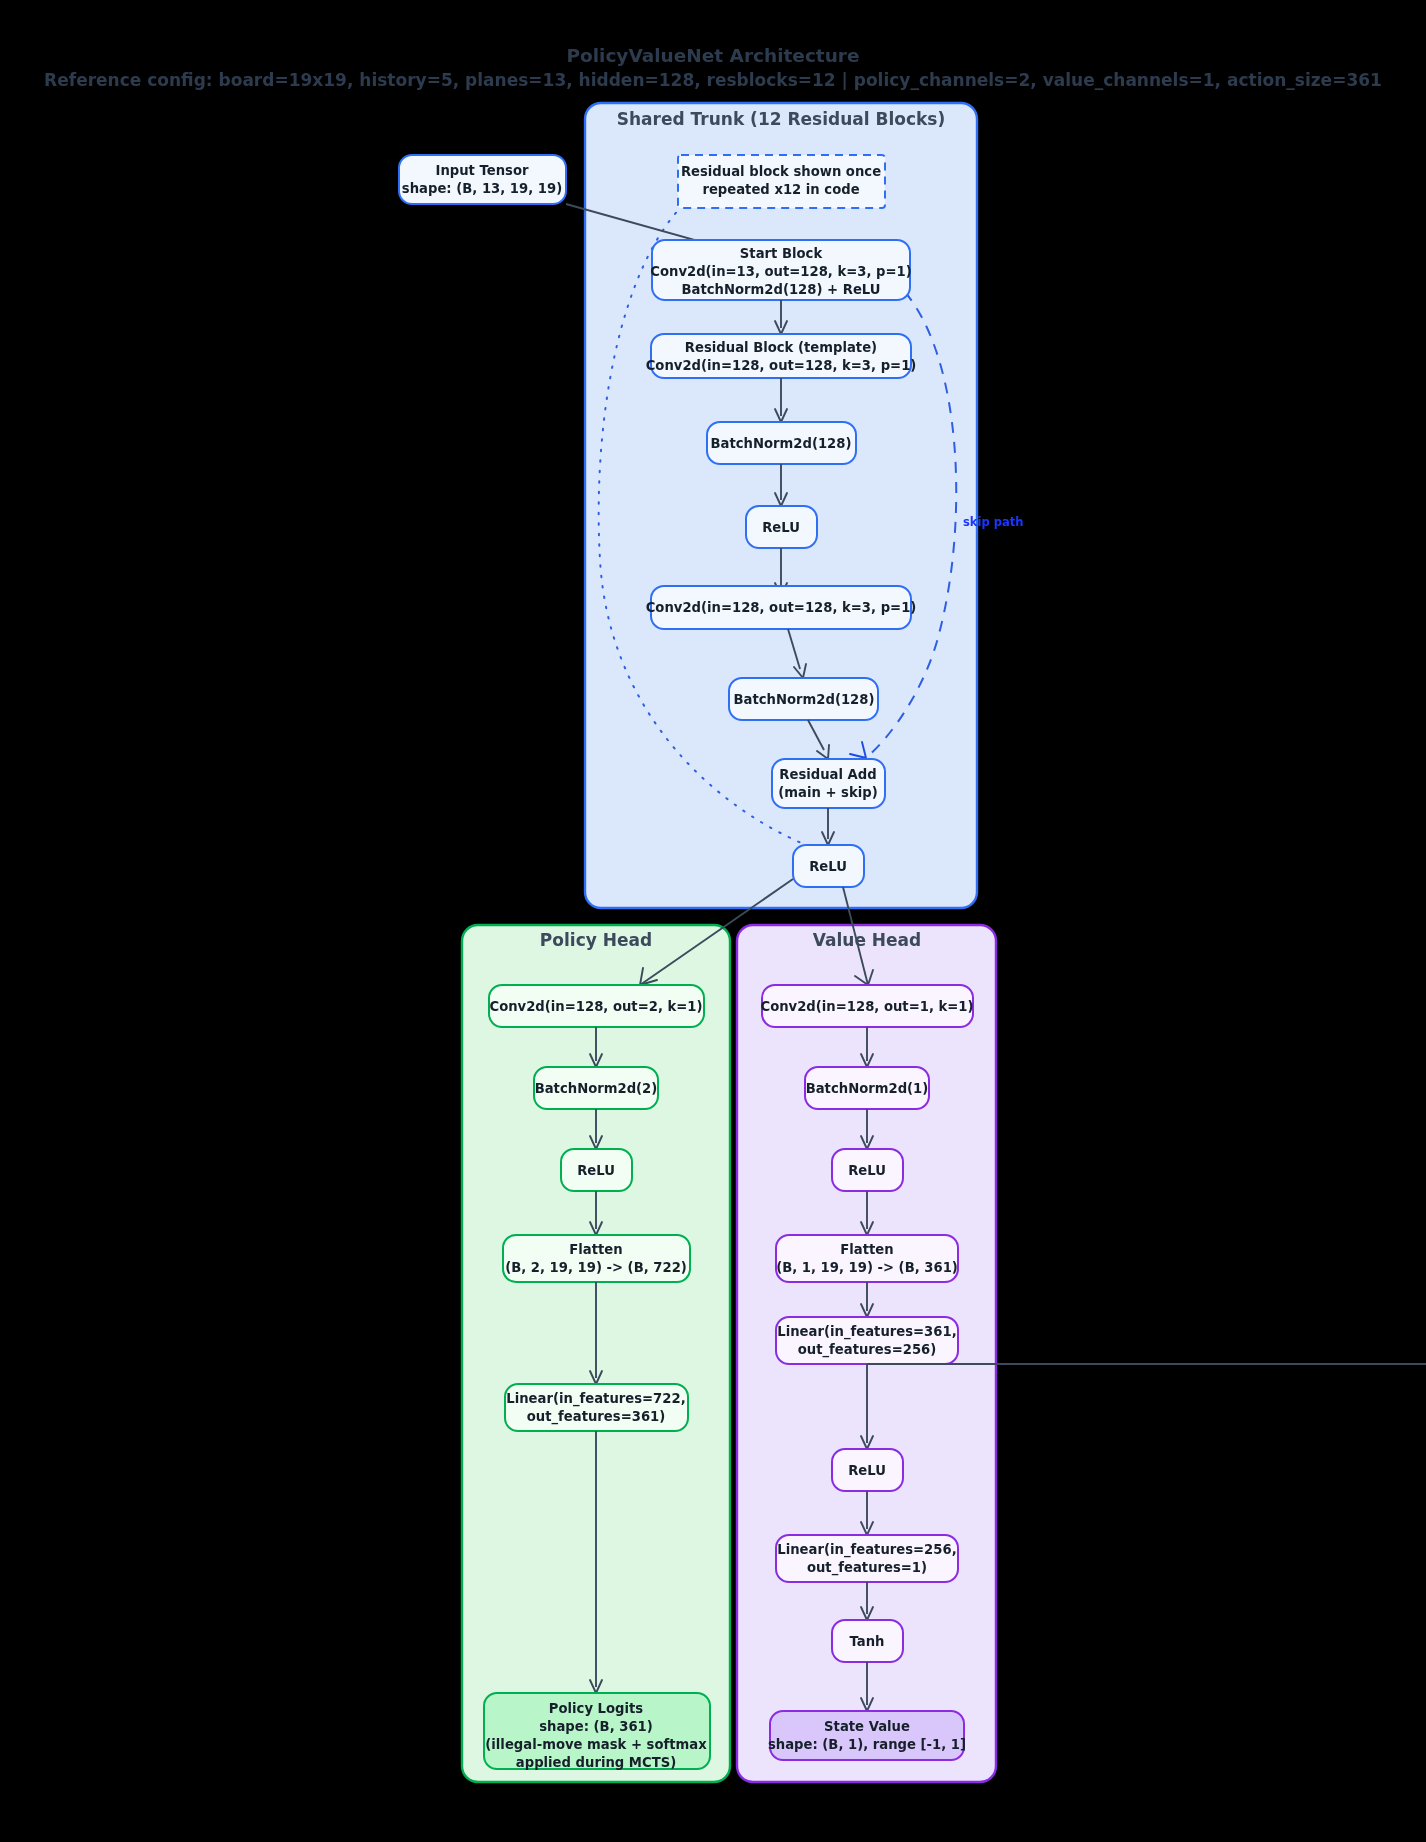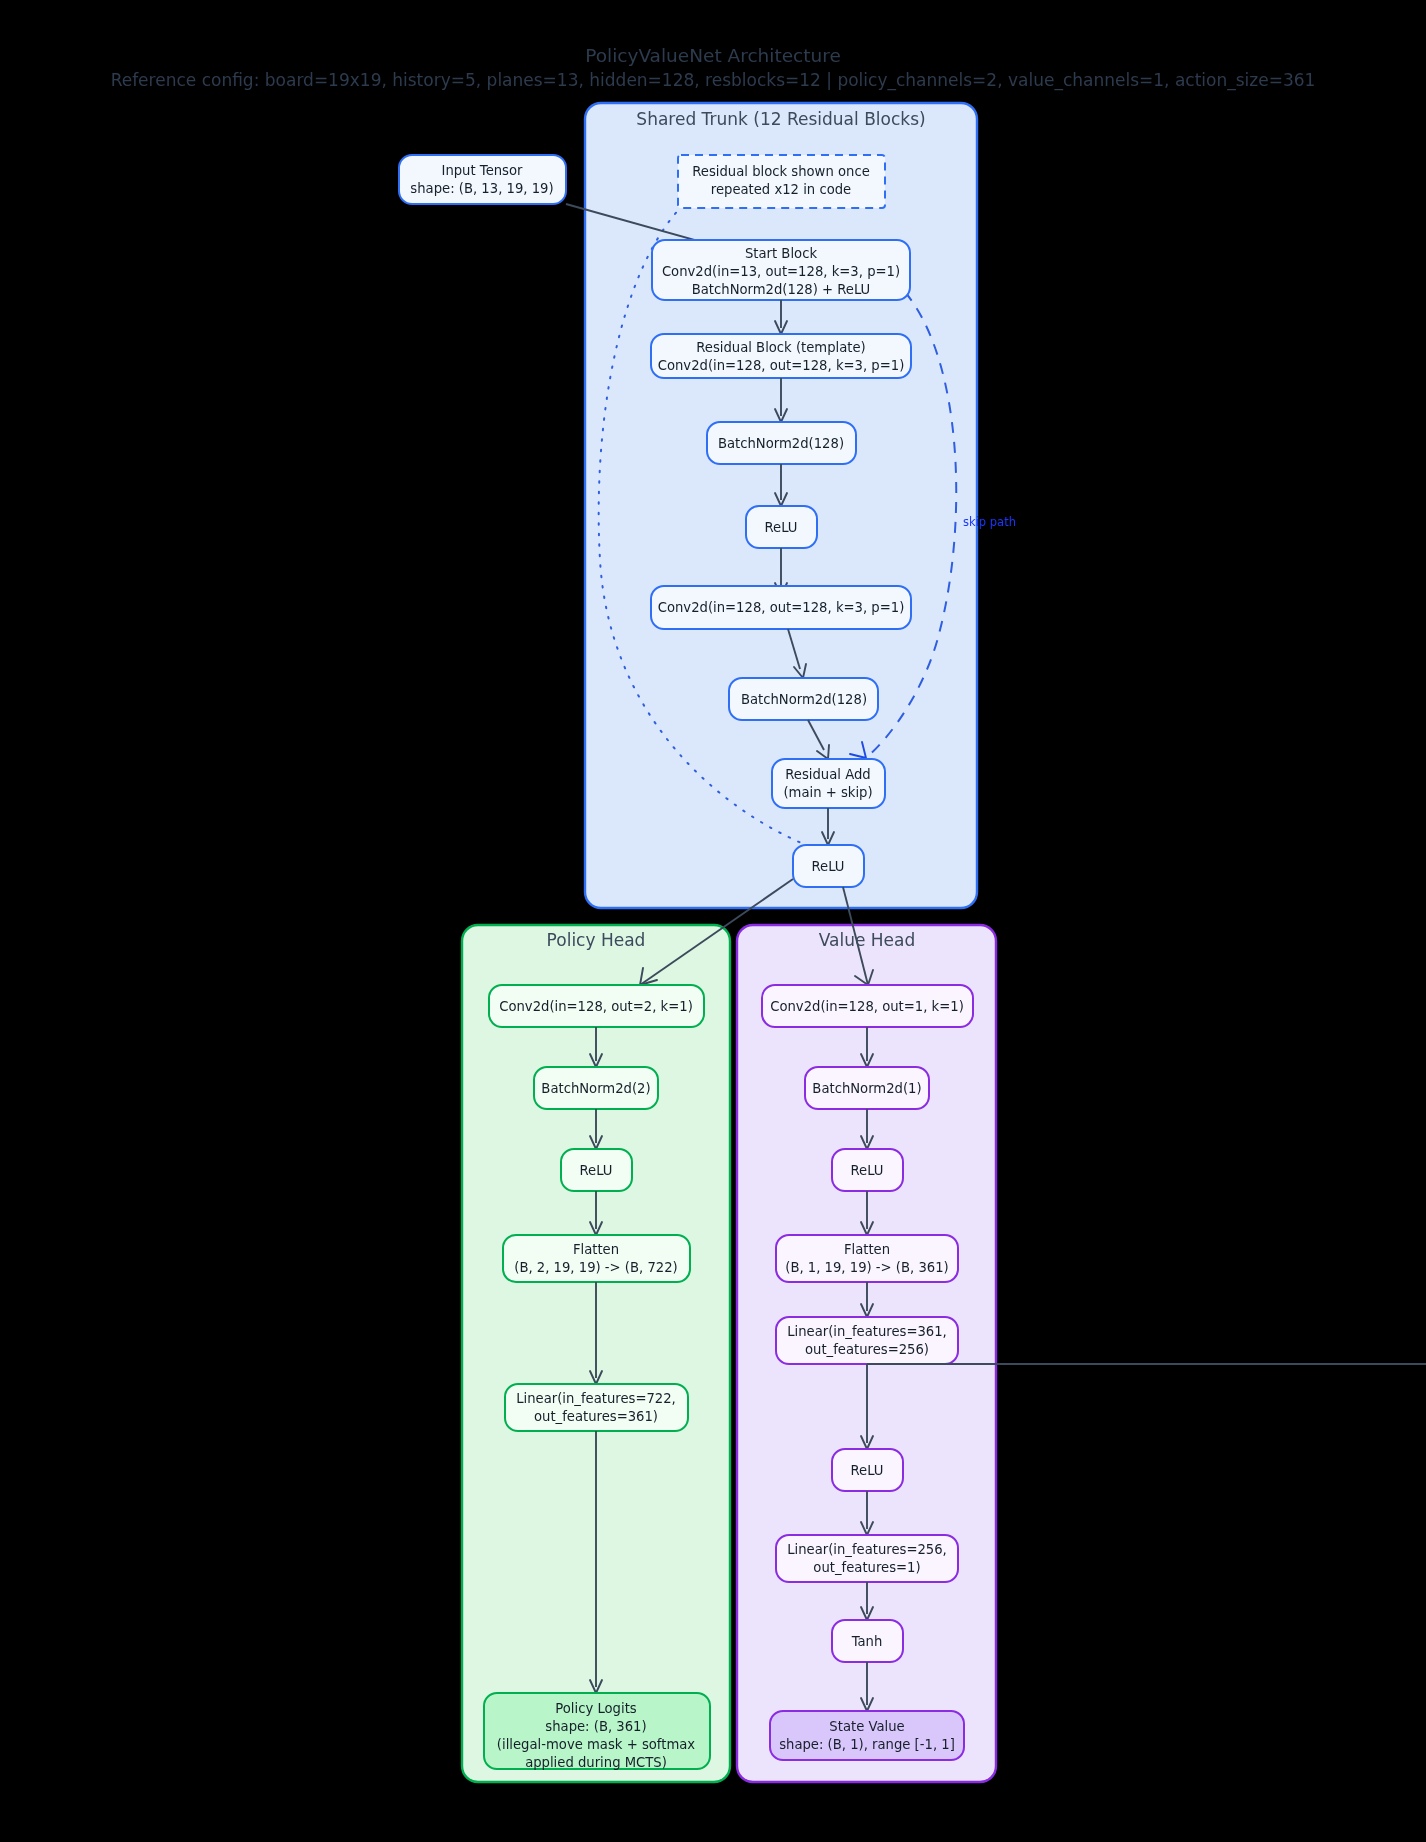--- a/index.html
+++ b/index.html
@@ -1,17 +1,17 @@
 <!DOCTYPE html>
 <html><head>
 <meta charset="utf-8">
 <style>
   html,body{margin:0;padding:0;background:#000;}
   #root{position:relative;width:1426px;height:1842px;background:#000;
-        font-family:"DejaVu Sans","Liberation Sans",sans-serif;overflow:hidden;}
+        font-family:"DejaVu Sans","Liberation Sans",sans-serif;overflow:hidden;font-weight:bold;}
   svg{position:absolute;left:0;top:0;width:1426px;height:1842px;}
   .ttl{fill:#2d3b4e;font-size:18.5px;text-anchor:middle;}
   .sub{fill:#2d3b4e;font-size:17px;text-anchor:middle;}
   .grpttl{fill:#3c4a5c;font-size:17px;text-anchor:middle;}
   .nt{fill:#16202b;font-size:13.2px;text-anchor:middle;}
   .skip{fill:#1a36ff;font-size:11.5px;}
   .ar{fill:none;stroke:#3c4a5c;stroke-width:1.9;}
   .arb{fill:none;stroke:#1f49e0;stroke-width:1.9;}
   .dot{fill:none;stroke:#2f5fe0;stroke-width:2;stroke-dasharray:1.5 9;stroke-linecap:round;}
   .dash{fill:none;stroke:#2f5fe0;stroke-width:2;stroke-dasharray:11 9;}

